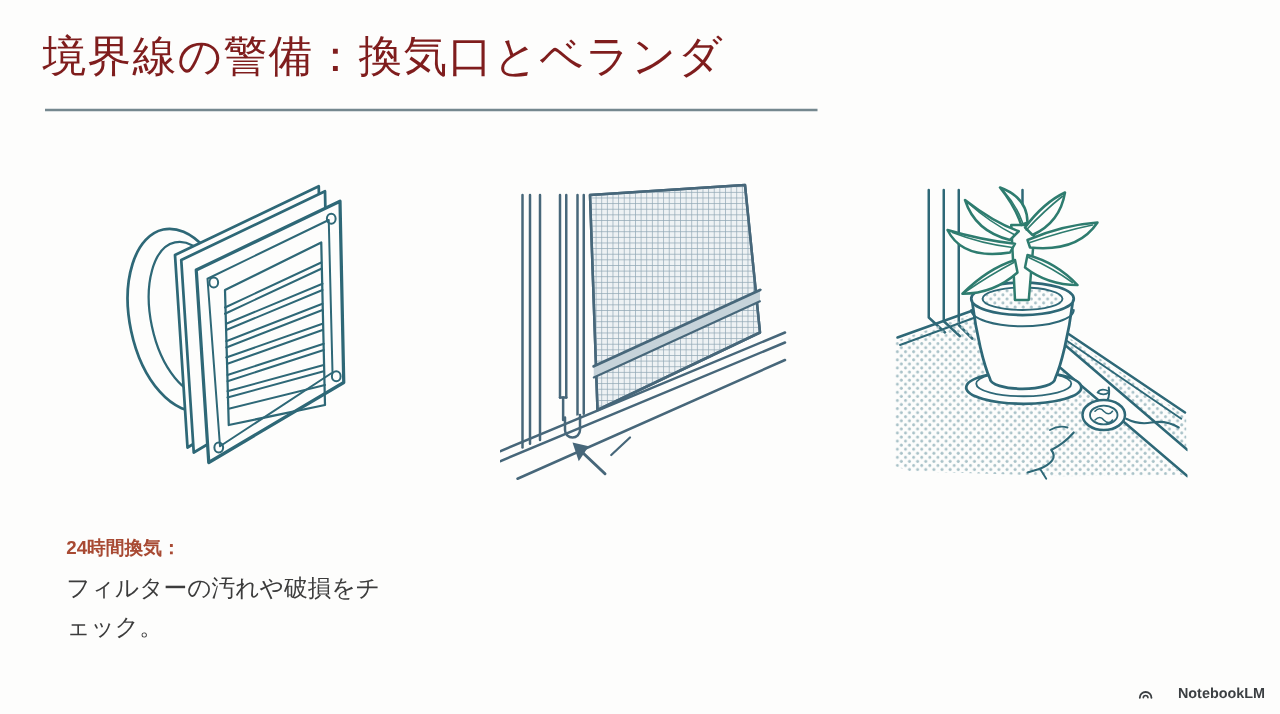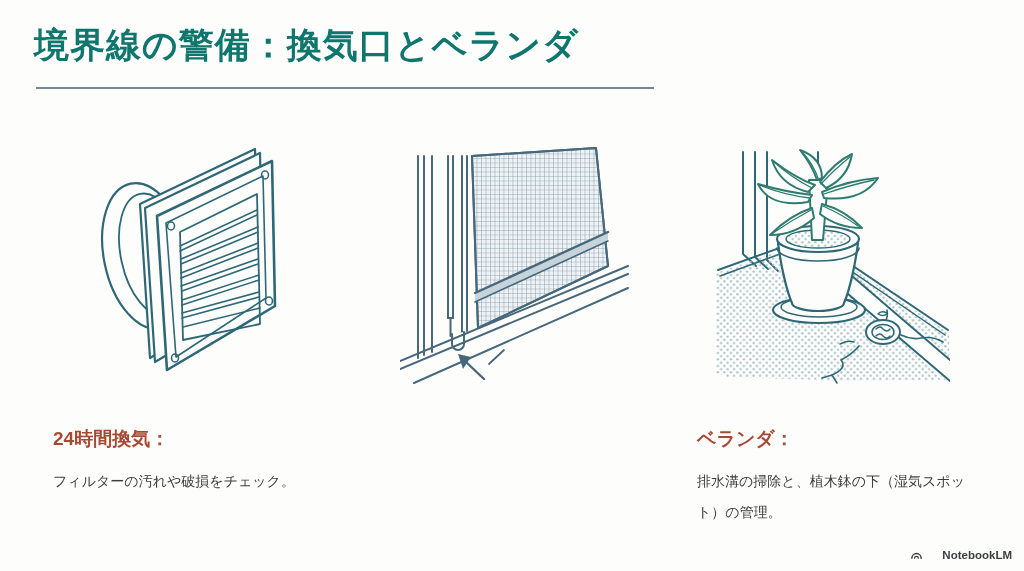--- a/index.html
+++ b/index.html
@@ -5,41 +5,41 @@
   html,body{margin:0;padding:0;}
   body{
     width:1024px;height:571px;
     background:#fdfdfc;
     font-family:"Liberation Sans","DejaVu Sans",sans-serif;
     position:relative;overflow:hidden;
   }
   .slide{position:absolute;inset:0;}
   .title{
     position:absolute;left:34px;top:22px;margin:0;
-    font-size:35px;font-weight:700;letter-spacing:1px;
-    color:#0f766e;white-space:nowrap;text-align:center;
+    font-size:35px;font-weight:400;letter-spacing:1px;
+    color:#7f1d1d;white-space:nowrap;text-align:center;
   }
   .rule{
     position:absolute;left:36px;top:87px;width:618px;height:2px;
     background:#75888f;
   }
   figure{margin:0;padding:0;position:absolute;}
   .fig-vent{left:90px;top:128px;width:240px;height:262px;}
   .fig-screen{left:400px;top:140px;width:230px;height:250px;}
   .fig-balcony{left:700px;top:140px;width:250px;height:245px;}
   .caption{position:absolute;top:424px;width:265px;}
   .caption.c1{left:53px;}
   .caption.c2{left:372px;}
   .caption.c3{left:697px;width:280px;}
   .cap-head{
-    display:block;font-size:19px;font-weight:700;color:#a84a33;
-    line-height:30px;margin-bottom:12px;
+    display:block;font-size:15px;font-weight:700;color:#a84a33;
+    line-height:30px;margin-bottom:2px;
   }
   .cap-body{
-    margin:0;font-size:14px;color:#3c3c3c;line-height:31px;
+    margin:0;font-size:19px;color:#3c3c3c;line-height:31px;
     word-break:break-all;
   }
   .brand{
     position:absolute;right:12px;top:548px;
     display:flex;align-items:center;gap:19px;
     color:#3b3f42;font-size:11.5px;font-weight:700;
   }
   svg{display:block;}
 </style>
 </head>
@@ -198,24 +198,20 @@
       </g>
     </svg>
   </figure>
 
   <div class="caption c1">
     <span class="cap-head">24時間換気：</span>
     <p class="cap-body">フィルターの汚れや破損をチェック。</p>
   </div>
   <div class="caption c2">
   </div>
-  <div class="caption c3">
-    <span class="cap-head">ベランダ：</span>
-    <p class="cap-body">排水溝の掃除と、植木鉢の下（湿気スポット）の管理。</p>
-  </div>
 
   <div class="brand">
     <svg width="13" height="13" viewBox="0 0 14 14">
       <path d="M2,11 A5,5 0 0 1 12,11" stroke="#3b3f42" stroke-width="1.6" fill="none" stroke-linecap="round"></path>
       <path d="M5,11 A2,2 0 0 1 9,11" stroke="#3b3f42" stroke-width="1.4" fill="none" stroke-linecap="round"></path>
     </svg>
     <span>NotebookLM</span>
   </div>
 
 </div>

